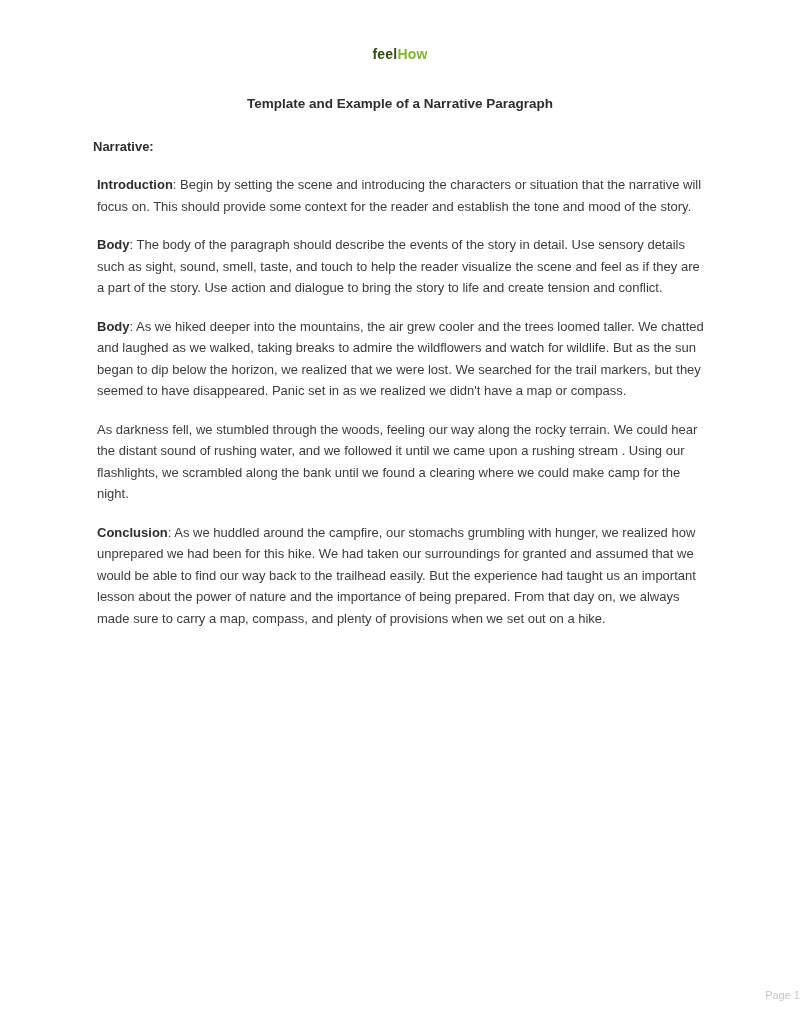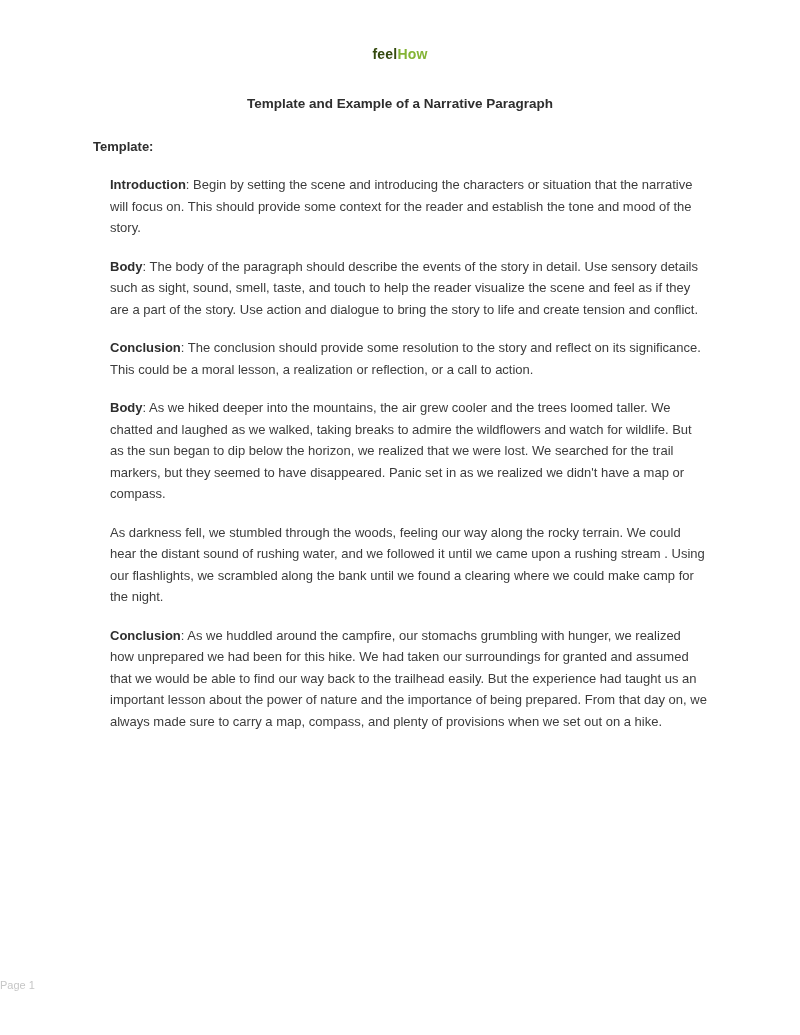--- a/index.html
+++ b/index.html
@@ -42,53 +42,52 @@
   .sec-heading {
     font-size: 13px;
     font-weight: bold;
     color: var(--title, #2e2e2e);
     margin: 24px 0 0 0;
     line-height: 21px;
   }
   .para {
     font-size: 13px;
     line-height: 21.5px;
-    margin: 17px 0 0 17px;
+    margin: 17px 0 0 4px;
     text-align: left;
   }
   .para .lead {
     font-weight: bold;
     color: var(--title, #2e2e2e);
   }
   .footer {
     position: absolute;
     left: 0;
     right: 0;
-    bottom: 44px;
-    text-align: left;
+    bottom: 34px;
+    text-align: right;
     font-size: 11px;
     color: var(--footer, #c6c6c6);
   }
 </style>
 </head>
 <body>
 
 <div class="page">
 
   <div class="logo"><span class="logo-wiki">feel</span><span class="logo-how">How</span></div>
 
   <h1 class="doc-title">Template and Example of a Narrative Paragraph</h1>
 
-  <h2 class="sec-heading">Template:</h2>
+  <h2 class="sec-heading">Narrative:</h2>
 
   <p class="para"><span class="lead">Introduction</span><span>: Begin by setting the scene and introducing the characters or situation that the narrative will focus on. This should provide some context for the reader and establish the tone and mood of the story.</span></p>
 
   <p class="para"><span class="lead">Body</span><span>: The body of the paragraph should describe the events of the story in detail. Use sensory details such as sight, sound, smell, taste, and touch to help the reader visualize the scene and feel as if they are a part of the story. Use action and dialogue to bring the story to life and create tension and conflict.</span></p>
 
-  <p class="para"><span class="lead">Conclusion</span><span>: The conclusion should provide some resolution to the story and reflect on its significance. This could be a moral lesson, a realization or reflection, or a call to action.</span></p>
 
 
 
   <p class="para"><span class="lead">Body</span><span>: As we hiked deeper into the mountains, the air grew cooler and the trees loomed taller. We chatted and laughed as we walked, taking breaks to admire the wildflowers and watch for wildlife. But as the sun began to dip below the horizon, we realized that we were lost. We searched for the trail markers, but they seemed to have disappeared. Panic set in as we realized we didn't have a map or compass.</span></p>
 
   <p class="para"><span class="lead"></span><span>As darkness fell, we stumbled through the woods, feeling our way along the rocky terrain. We could hear the distant sound of rushing water, and we followed it until we came upon a rushing stream . Using our flashlights, we scrambled along the bank until we found a clearing where we could make camp for the night.</span></p>
 
   <p class="para"><span class="lead">Conclusion</span><span>: As we huddled around the campfire, our stomachs grumbling with hunger, we realized how unprepared we had been for this hike. We had taken our surroundings for granted and assumed that we would be able to find our way back to the trailhead easily. But the experience had taught us an important lesson about the power of nature and the importance of being prepared. From that day on, we always made sure to carry a map, compass, and plenty of provisions when we set out on a hike.</span></p>
 
   <div class="footer">Page 1</div>

